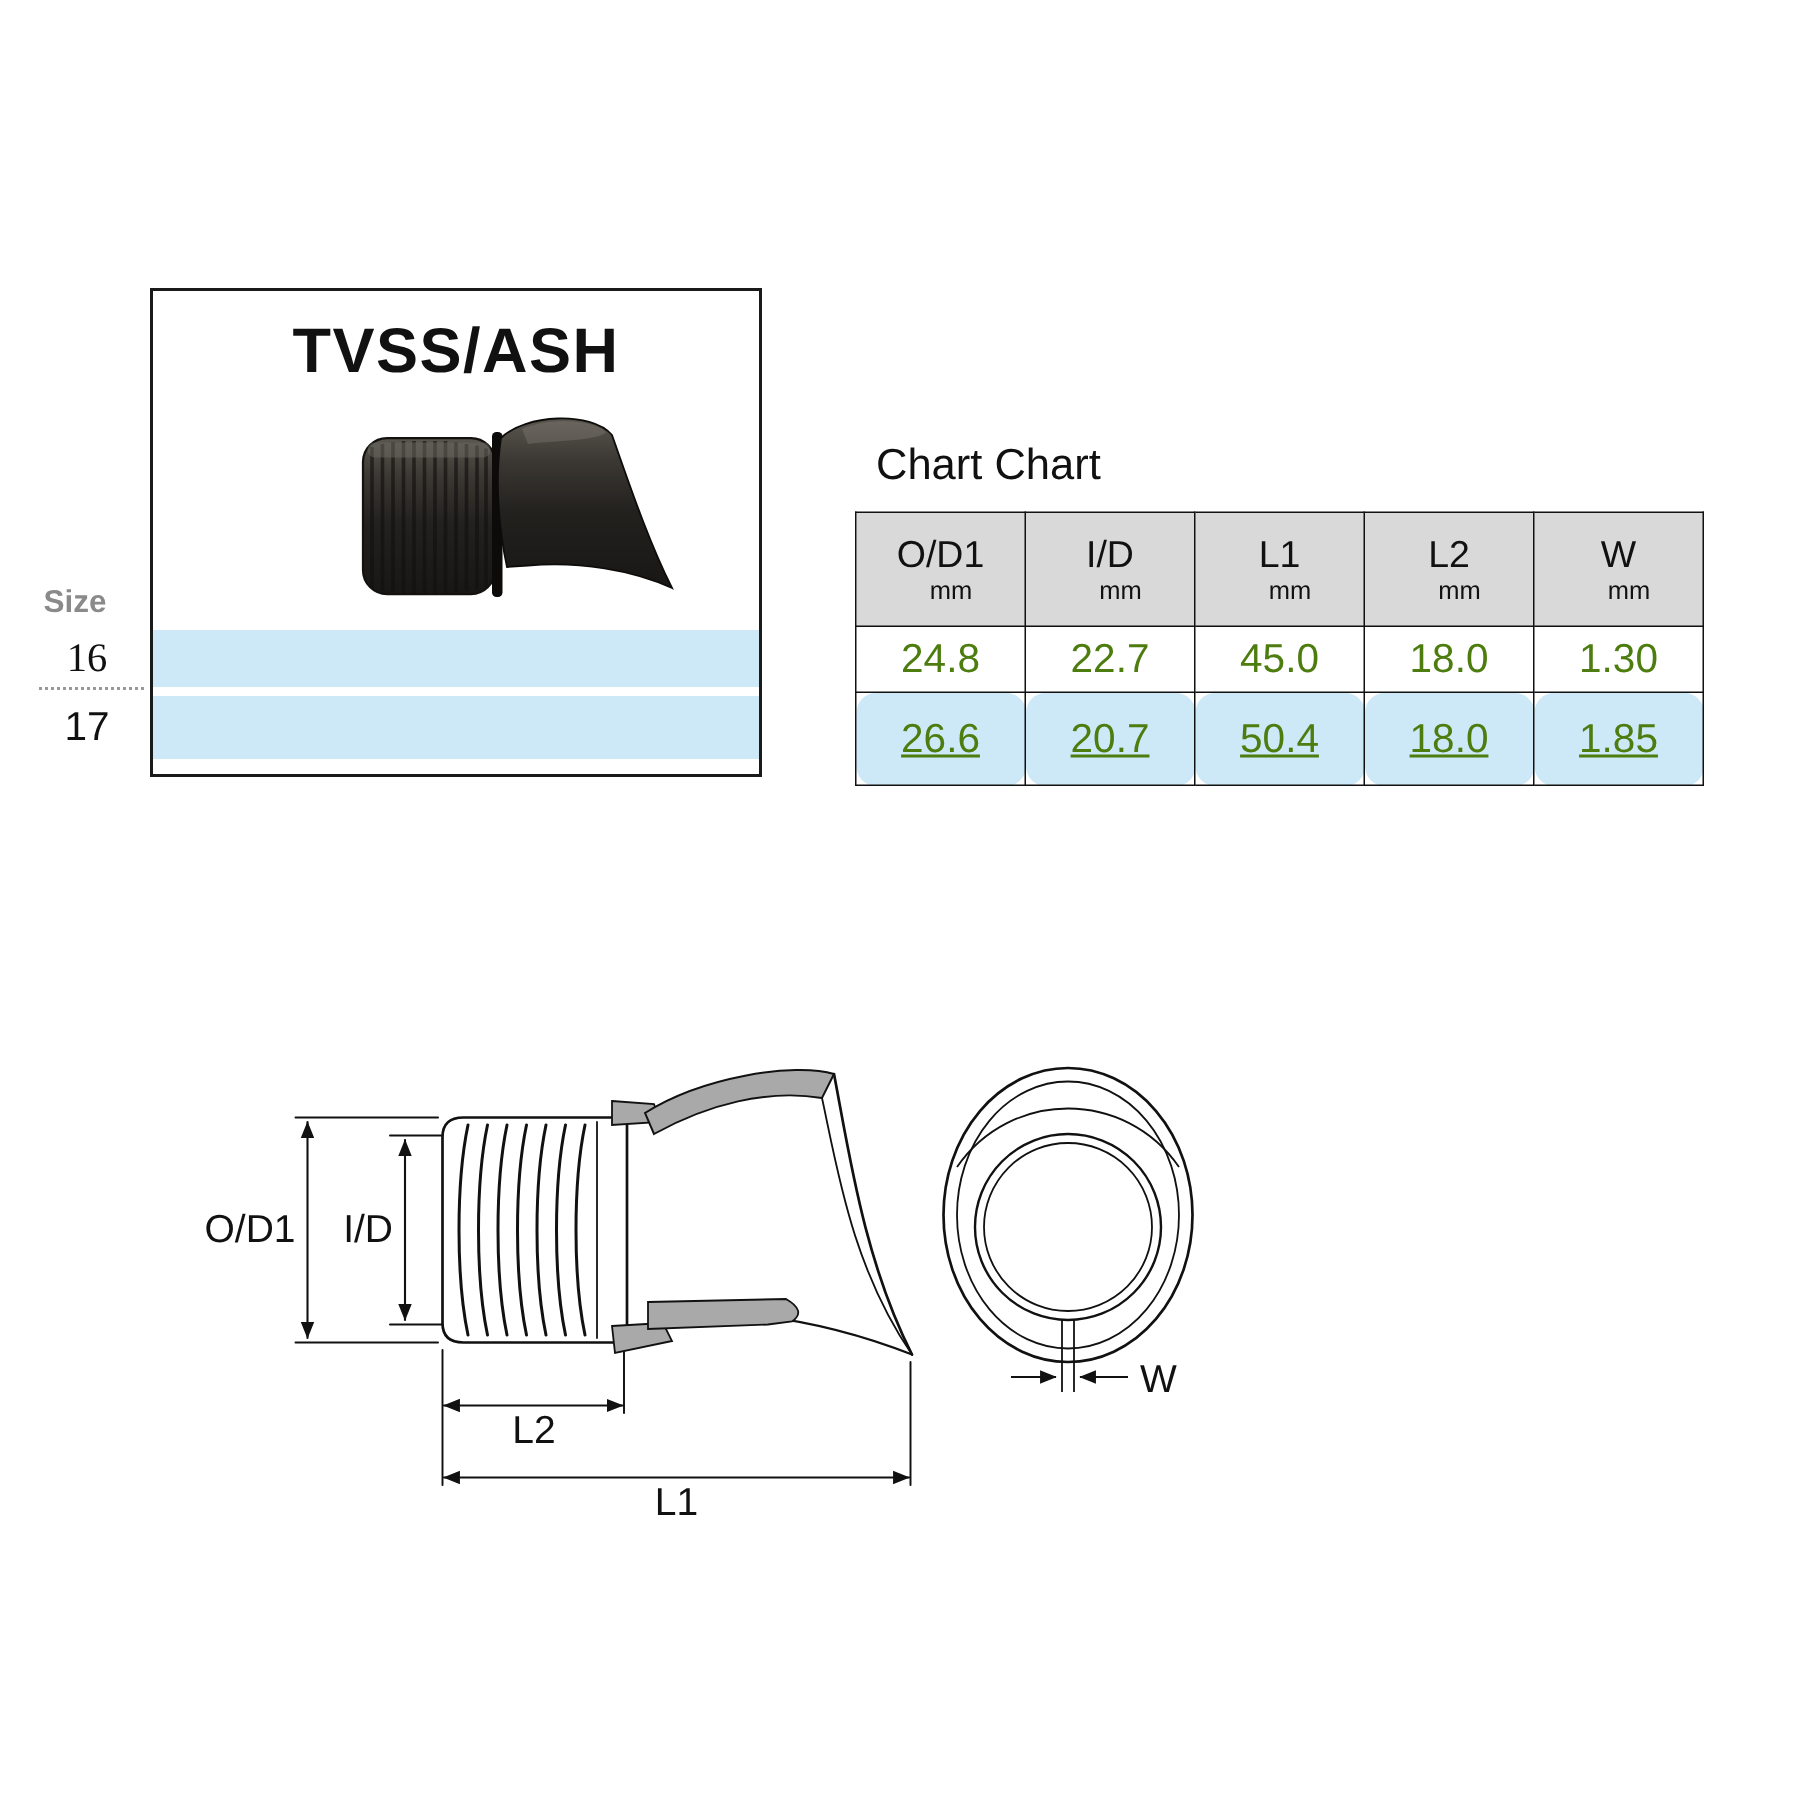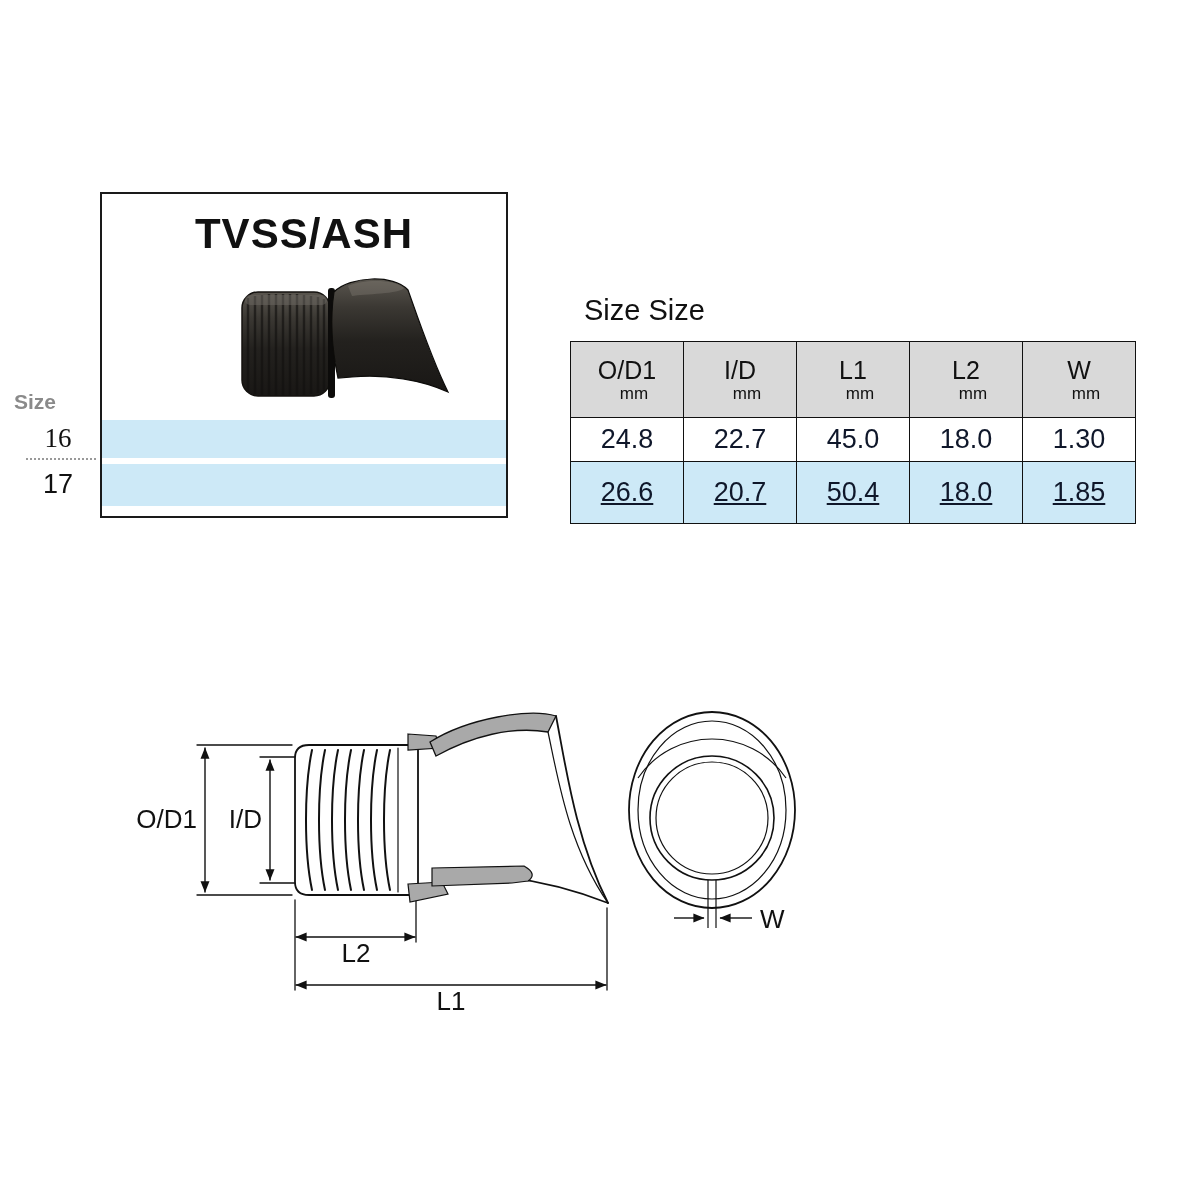--- a/index.html
+++ b/index.html
@@ -23,21 +23,21 @@
     letter-spacing:1px; color:#111;
   }
   .product-photo { position:absolute; left:0; top:0; width:456px; height:322px; }
   .band { position:absolute; left:0; width:100%; background:#cde9f7; }
   .band-16 { top:226px; height:38px; }
   .band-17 { top:270px; height:42px; }
 
   
   .size-label {
     position:absolute; left:14px; top:390px; width:72px;
-    text-align:left; font-size:21px; font-weight:bold; color:#8a8a8a;
+    text-align:center; font-size:21px; font-weight:bold; color:#8a8a8a;
   }
   .size-num {
     position:absolute; left:26px; width:64px; text-align:center;
     font-size:27px; font-weight:500; color:#111;
   }
   .size-16 { top:423px;font-family:Liberation Serif, serif; }
   .size-17 { top:469px; }
   .dotted-sep {
     position:absolute; left:26px; top:458px; width:70px;
     border-top:2px dotted #999;
@@ -48,21 +48,21 @@
   .size-table {
     position:absolute; left:570px; top:341px;
     border-collapse:collapse; table-layout:fixed; width:566px;
     background:#fff;
   }
   .size-table th, .size-table td {
     border:1.5px solid #111; text-align:center; vertical-align:middle;
     padding:0;
   }
   .size-table th { background:#d9d9d9; height:76px; font-weight:normal; }
-  .size-table td { height:44px; font-size:27px; color:#0f172a; }
+  .size-table td { height:44px; font-size:27px; color:#4d7c0f;border-radius:13px; }
   .size-table tr.hl td { background:#cde9f7; height:62px;text-decoration:underline; }
   .col-label { font-size:25px; line-height:1.15; }
   .col-unit  { font-size:17px; line-height:1.1;margin-left:14px; }
 
   
   .drawings { position:absolute; left:100px; top:690px; }
   .dim-text { font-size:26px; fill:#111; font-family:inherit; }
 </style>
 </head>
 <body>
@@ -93,21 +93,21 @@
     <div class="product-title">TVSS/ASH</div>
     <div class="band band-16"></div>
     <div class="band band-17"></div>
   </div>
 
   <div class="size-label">Size</div>
   <div class="size-num size-16">16</div>
   <div class="dotted-sep"></div>
   <div class="size-num size-17">17</div>
 
-  <div class="chart-heading">Size Size</div>
+  <div class="chart-heading">Chart Chart</div>
   <table class="size-table">
     <thead>
       <tr>
         <th>
           <div class="col-label">O/D1</div>
           <div class="col-unit">mm</div>
         </th>
         <th>
           <div class="col-label">I/D</div>
           <div class="col-unit">mm</div>

